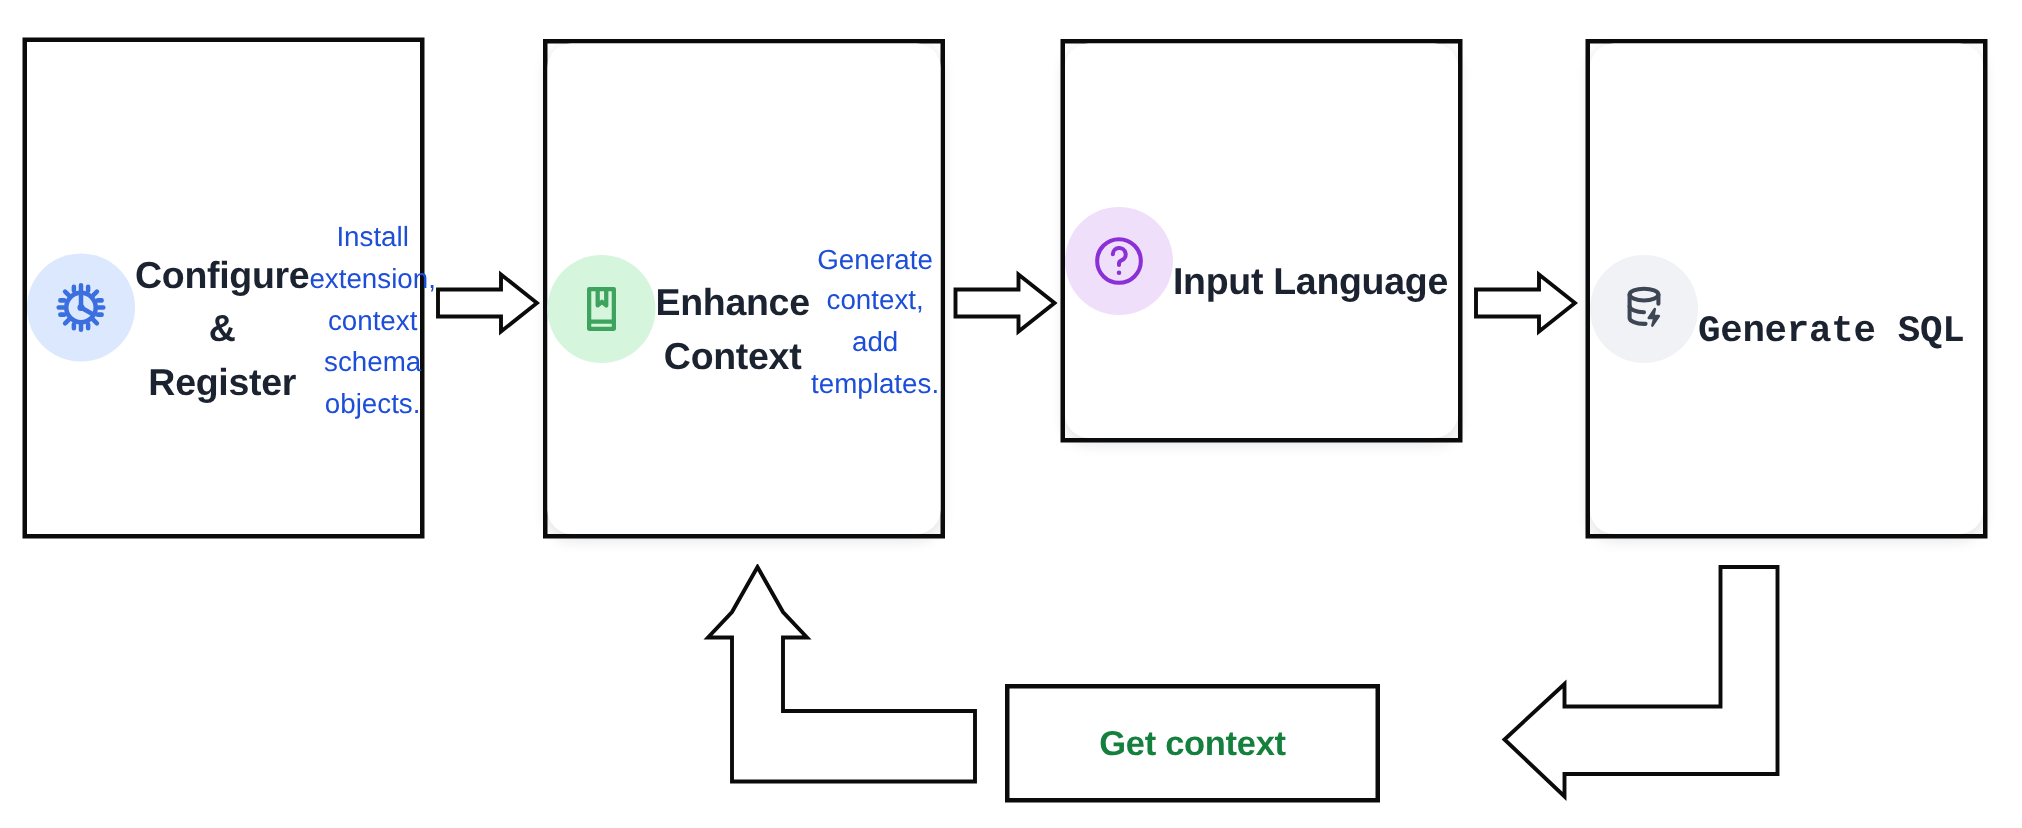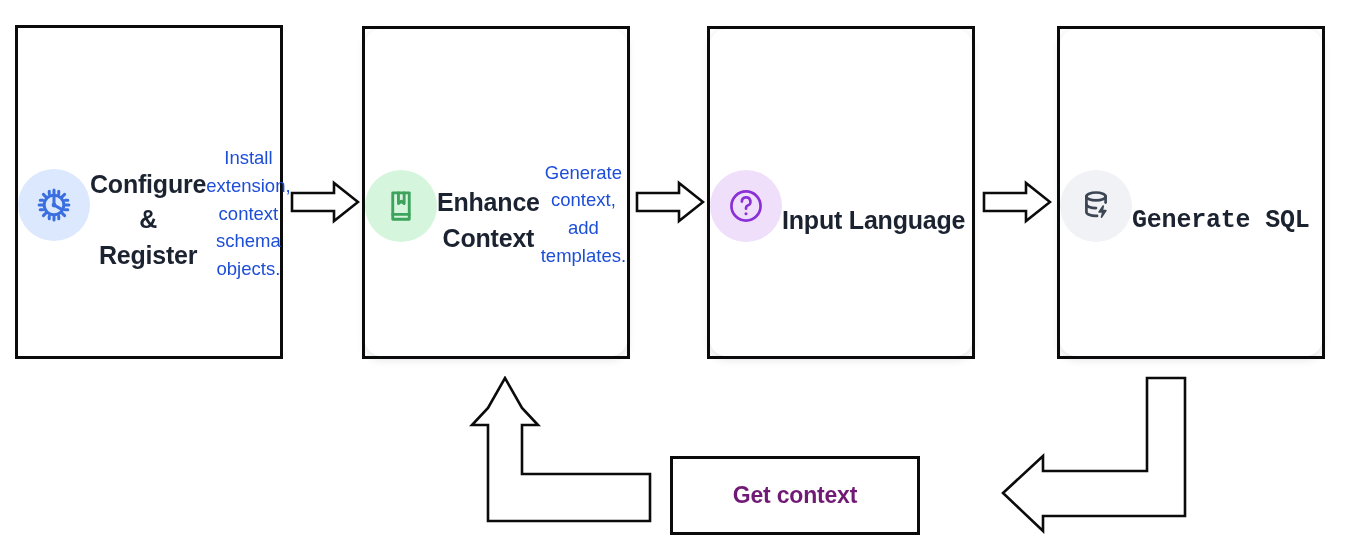--- a/index.html
+++ b/index.html
@@ -86,21 +86,21 @@
     box-sizing: border-box;
     border: 3px solid #0b0b0b;
     background: #ffffff;
     display: flex;
     align-items: center;
     justify-content: center;
   }
   .ctx-label {
     font-size: 23px;
     font-weight: bold;
-    color: #701a75;
+    color: #15803d;
     letter-spacing: -0.2px;
   }
 </style>
 </head>
 <body>
 
 <div id="stage">
 
   <div class="step" style="left:15px; top:25px; width:268px; height:334px;">
     <div class="step-inner">
@@ -140,21 +140,21 @@
       <div class="step-desc">Generate context, add templates.</div>
     </div>
   </div>
 
   <div class="arrow-h" style="left:635px; top:180px;">
     <svg width="70" height="44" viewBox="0 0 70 44">
       <polygon points="2,13 44,13 44,3 68,22 44,41 44,31 2,31" fill="#ffffff" stroke="#0b0b0b" stroke-width="2.6" stroke-linejoin="miter"></polygon>
     </svg>
   </div>
 
-  <div class="step rounded" style="left:707px; top:26px; width:268px; height:333px;">
+  <div class="step rounded" style="left:707px; top:26px; width:268px; height:269px;">
     <div class="step-inner">
       <div class="icon-circle" style="background:#efdffb;">
         <svg width="38" height="38" viewBox="0 0 24 24" fill="none" stroke="#8b2fd6" stroke-width="1.7" stroke-linecap="round" stroke-linejoin="round">
           <circle cx="12" cy="12" r="9.2"></circle>
           <path d="M9.4 9.2 a2.7 2.7 0 1 1 3.6 2.55 c-0.6 0.25 -1 0.8 -1 1.45 v0.5"></path>
           <circle cx="12" cy="16.9" r="0.95" fill="#8b2fd6" stroke="none"></circle>
         </svg>
       </div>
       <div class="step-title">Input Language</div>
     </div>

